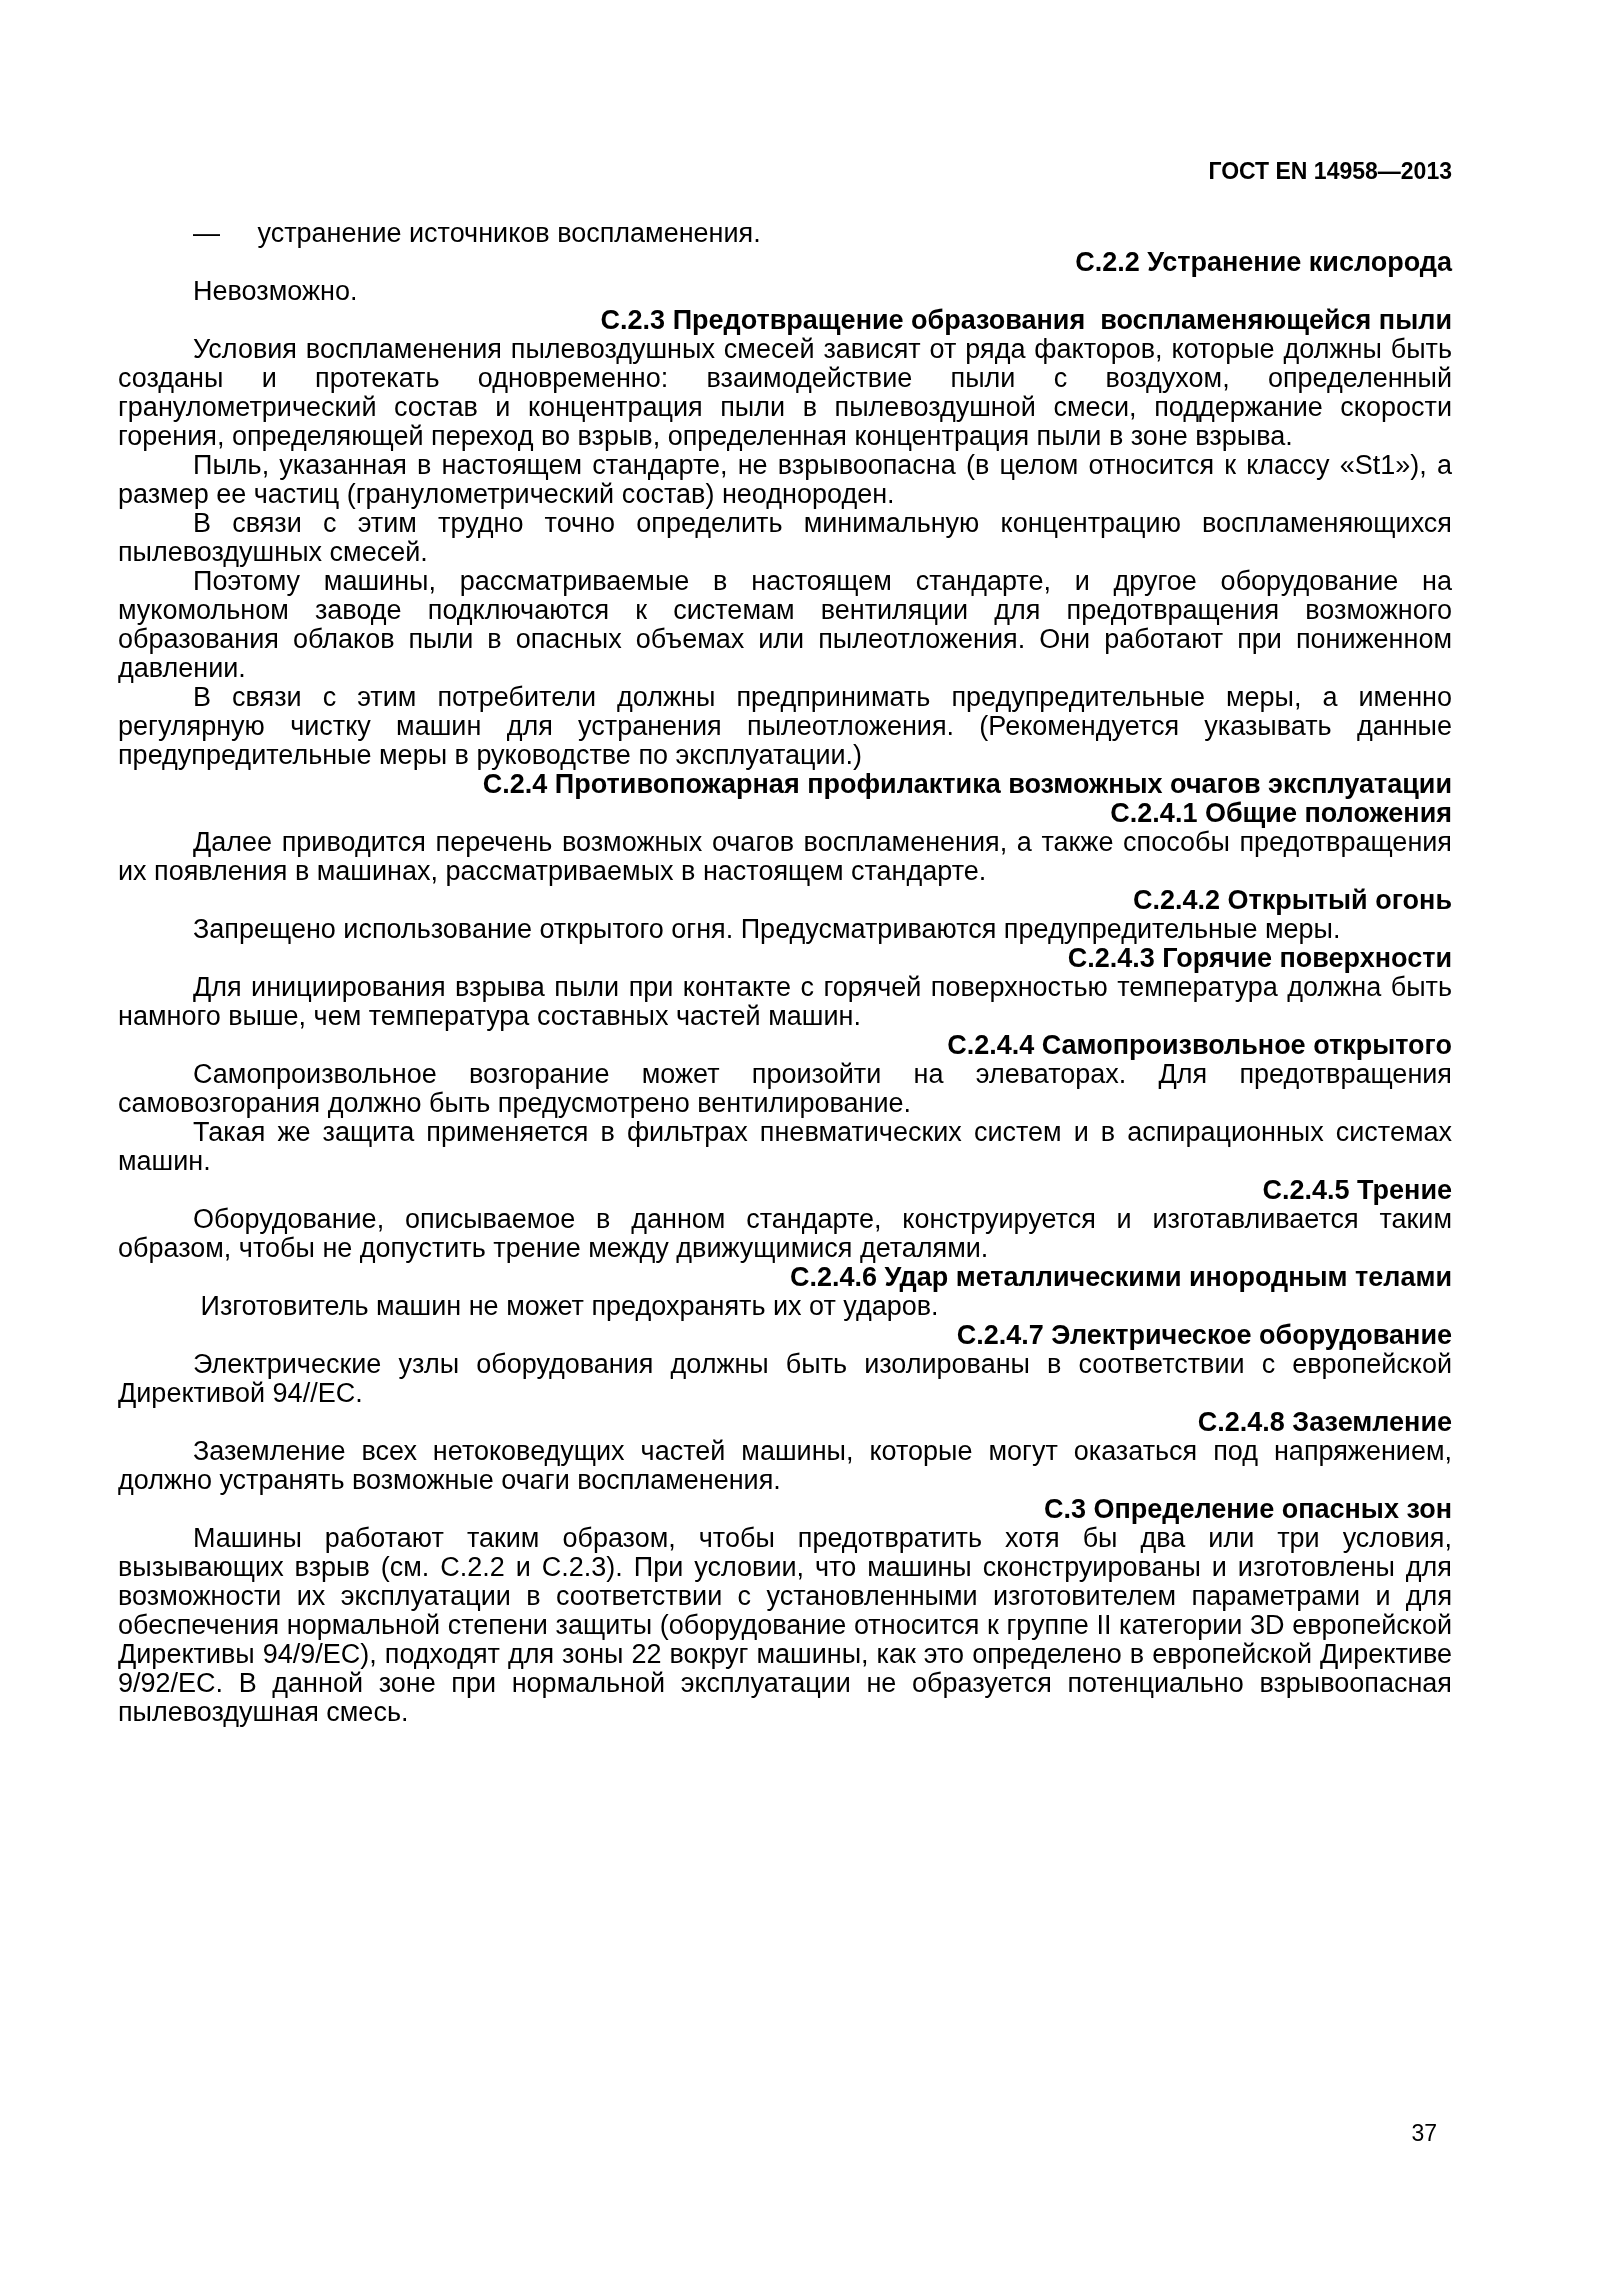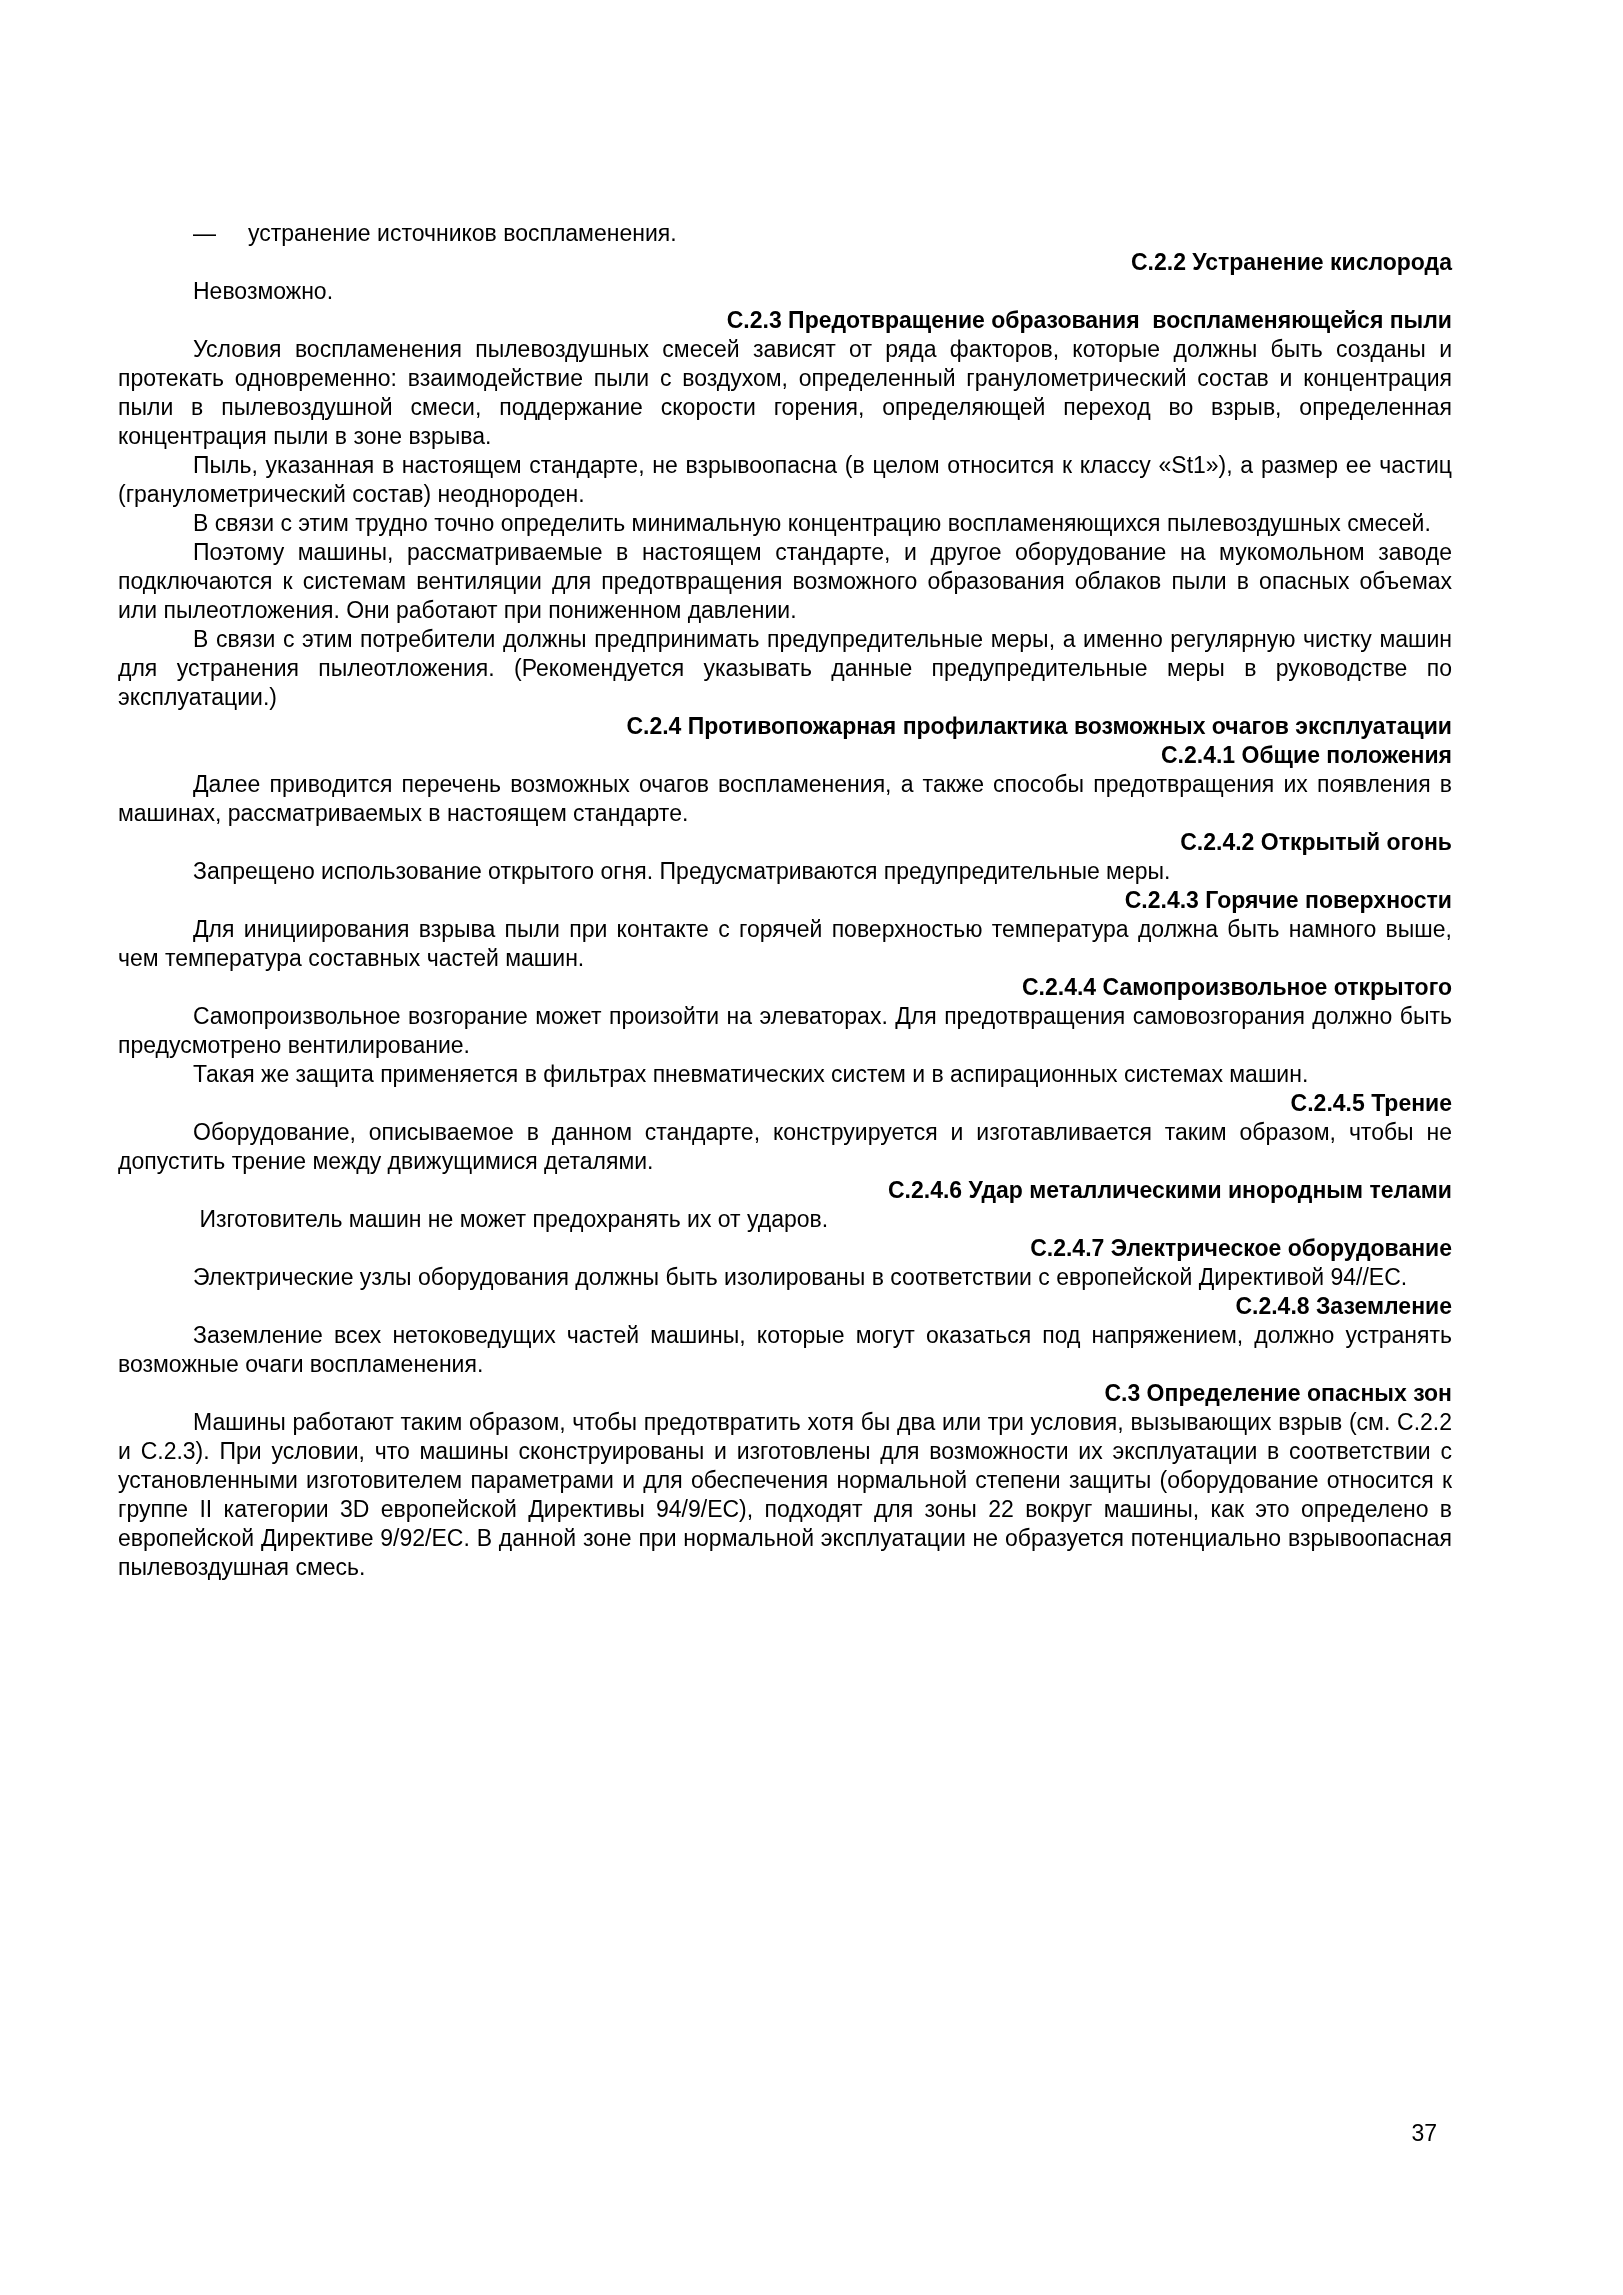--- a/index.html
+++ b/index.html
@@ -21,21 +21,21 @@
     text-align: right;
     font-size: 23px;
     line-height: 29px;
     font-weight: bold;
   }
   .doc-content {
     position: absolute;
     top: 219px;
     left: 118px;
     width: 1334px;
-    font-size: 23px;
+    font-size: 27px;
     line-height: 29px;
     text-align: justify;
   }
   .doc-content p {
     text-indent: 75px;
     margin: 0;
   }
   .doc-content p.h {
     font-weight: bold;
     text-align: right;
@@ -48,20 +48,23 @@
     text-align: right;
     font-size: 23px;
     line-height: 29px;
   }
 </style>
 </head>
 <body>
 
 <div class="page">
 
+  <div class="doc-header">
+    <span>ГОСТ EN 14958—2013</span>
+  </div>
 
   <div class="doc-content">
     <p>—&nbsp;&nbsp;&nbsp;&nbsp;&nbsp;устранение источников воспламенения.</p>
     <p class="h">С.2.2 Устранение кислорода</p>
     <p>Невозможно.</p>
     <p class="h">С.2.3 Предотвращение образования &nbsp;воспламеняющейся пыли</p>
     <p>Условия воспламенения пылевоздушных смесей зависят от ряда факторов, которые должны быть созданы и протекать одновременно: взаимодействие пыли с воздухом, определенный гранулометрический состав и концентрация пыли в пылевоздушной смеси, поддержание скорости горения, определяющей переход во взрыв, определенная концентрация пыли в зоне взрыва.</p>
     <p>Пыль, указанная в настоящем стандарте, не взрывоопасна (в целом относится к классу «St1»), а размер ее частиц (гранулометрический состав) неоднороден.</p>
     <p>В связи с этим трудно точно определить минимальную концентрацию воспламеняющихся пылевоздушных смесей.</p>
     <p>Поэтому машины, рассматриваемые в настоящем стандарте, и другое оборудование на мукомольном заводе подключаются к системам вентиляции для предотвращения возможного образования облаков пыли в опасных объемах или пылеотложения. Они работают при пониженном давлении.</p>

